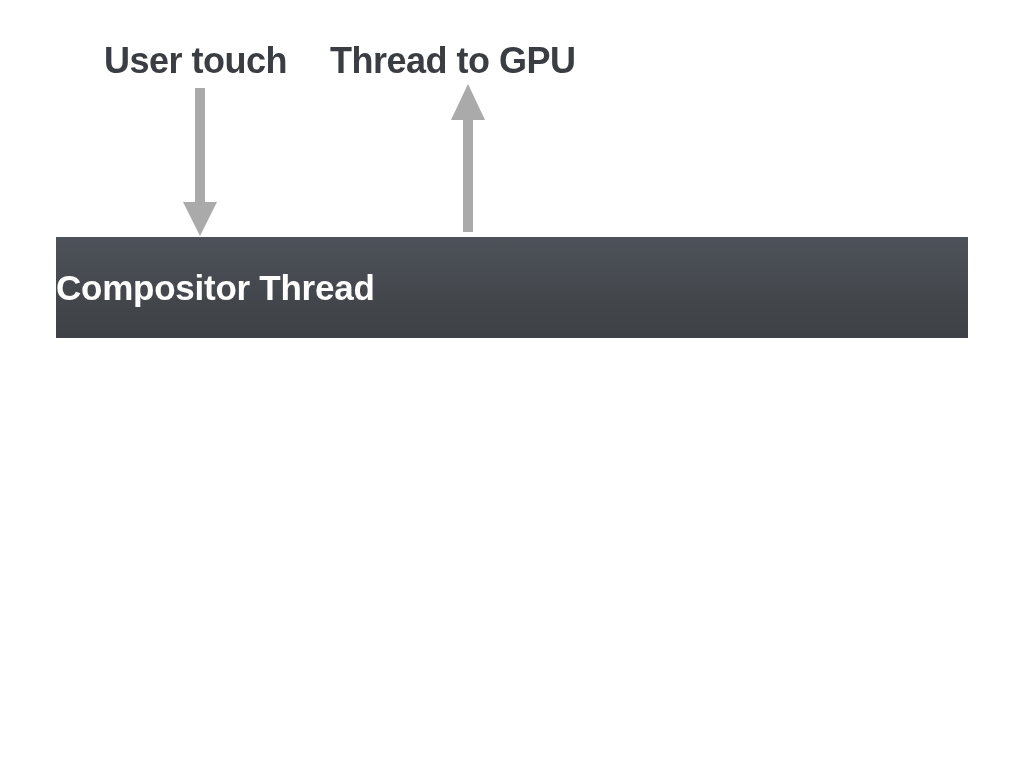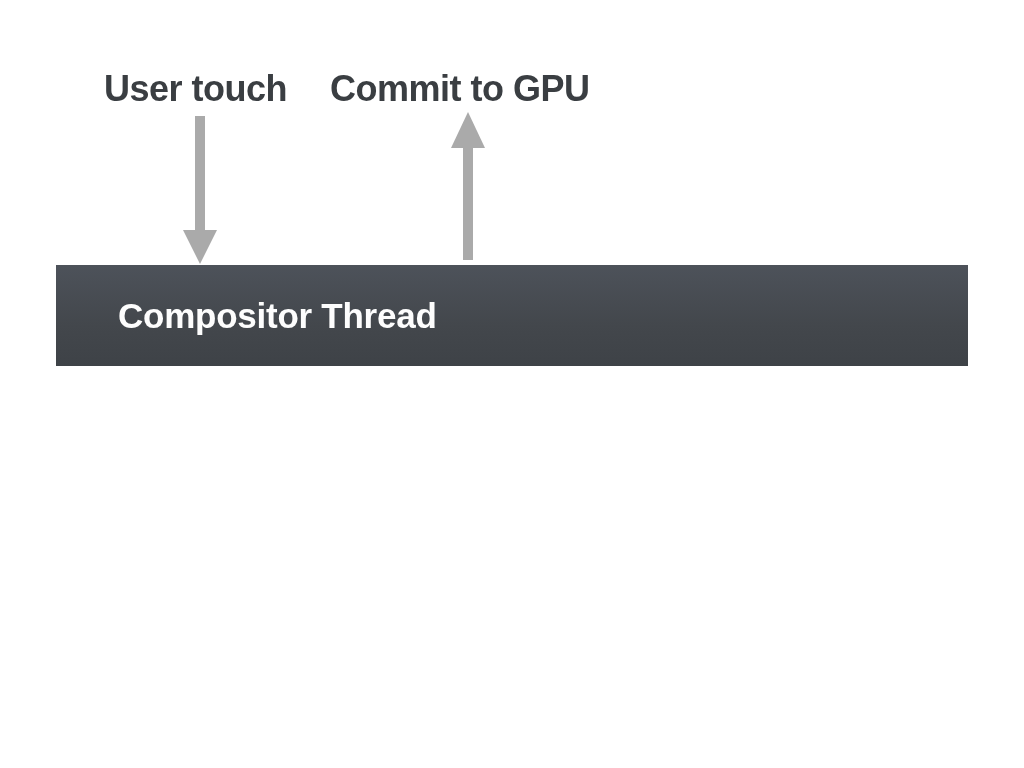--- a/index.html
+++ b/index.html
@@ -7,21 +7,20 @@
     padding: 0;
     background: #ffffff;
   }
   .canvas {
     position: relative;
     width: 1024px;
     height: 648px;
     background: #ffffff;
     overflow: hidden;
     font-family: "Liberation Sans", sans-serif;
-    margin-top: 28px;
   }
   .top-label {
     position: absolute;
     top: 42px;
     font-size: 36px;
     line-height: 38px;
     font-weight: bold;
     color: #3a3e42;
     letter-spacing: -0.5px;
     white-space: nowrap;
@@ -47,37 +46,36 @@
     top: 237px;
     height: 101px;
     background: linear-gradient(to bottom, #4d525a 0%, #43474c 60%, #3e4247 100%);
   }
   .bar-main {
     top: 553px;
     height: 103px;
     background: linear-gradient(to bottom, #d6d9da 0%, #c6c9ca 55%, #b2b6b7 100%);
   }
   .bar-label {
-    padding-left: 62px;
     font-size: 35px;
     font-weight: bold;
     letter-spacing: -0.25px;
     white-space: nowrap;
   }
   .bar-compositor .bar-label { color: #fdfdfd; }
   .bar-main .bar-label { color: #3a3e42; }
 </style>
 </head>
 <body>
 
 <div class="canvas">
 
   <span class="top-label label-user-touch">User touch</span>
 
-  <span class="top-label label-commit-gpu">Commit to GPU</span>
+  <span class="top-label label-commit-gpu">Thread to GPU</span>
 
   <svg class="arrow-svg arrow-down" width="34" height="148" viewBox="0 0 34 148" aria-hidden="true">
     <rect x="12" y="0" width="10" height="116" fill="#aaaaaa"></rect>
     <polygon points="0,114 34,114 17,148" fill="#aaaaaa"></polygon>
   </svg>
 
   <svg class="arrow-svg arrow-up" width="34" height="148" viewBox="0 0 34 148" aria-hidden="true">
     <polygon points="17,0 0,36 34,36" fill="#aaaaaa"></polygon>
     <rect x="12" y="34" width="10" height="114" fill="#aaaaaa"></rect>
   </svg>

